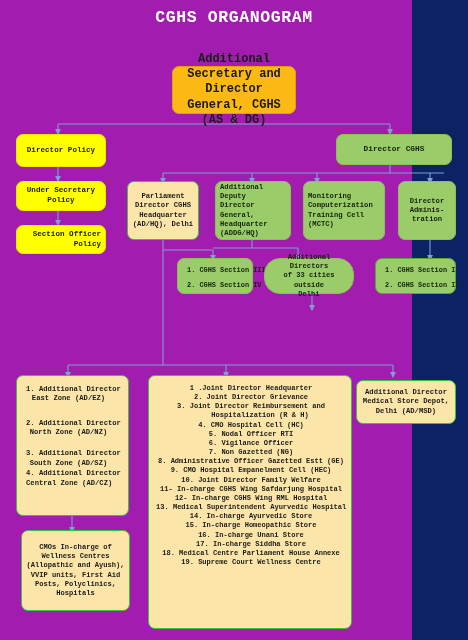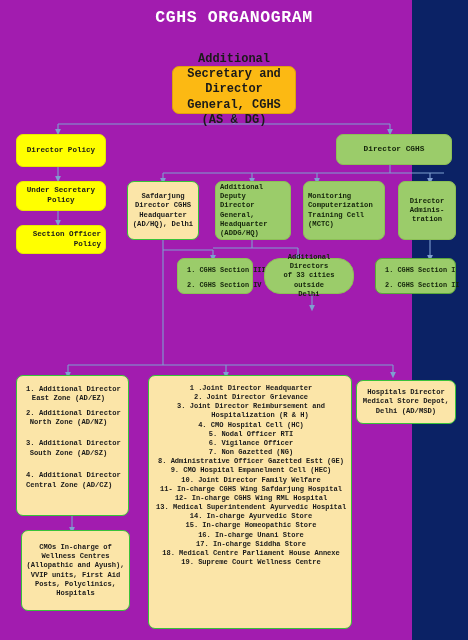--- a/index.html
+++ b/index.html
@@ -159,21 +159,21 @@
   <div class="node c-yellow" style="left:16px; top:225px; width:90px; height:29px; font-size:7.6px;text-align:right;">
     <span>Section Officer Policy</span>
   </div>
 
   <div class="node c-green" style="left:336px; top:134px; width:116px; height:31px; font-size:7.8px;">
     <span>Director CGHS</span>
   </div>
 
   <div class="node c-cream" style="left:127px; top:181px; width:72px; height:59px; font-size:7.2px;">
     <span class="para">
-      <span class="ln">Safdarjung</span>
+      <span class="ln">Parliament</span>
       <span class="ln">Director CGHS</span>
       <span class="ln">Headquarter</span>
       <span class="ln">(AD/HQ), Delhi</span>
     </span>
   </div>
 
   <div class="node c-green align-left" style="left:215px; top:181px; width:76px; height:59px; font-size:7.2px;">
     <span class="para">
       <span class="ln">Additional Deputy</span>
       <span class="ln">Director General,</span>
@@ -213,25 +213,25 @@
   </div>
 
   <div class="node c-green2 list-node gap-list" style="left:375px; top:258px; width:81px; height:36px; font-size:6.9px; text-align:center;">
     <span class="li" style="text-align:center;">1. CGHS Section I</span>
     <span class="li" style="text-align:center;">2. CGHS Section II</span>
   </div>
 
 
   <div class="node c-cream list-node" style="left:16px; top:375px; width:113px; height:141px; font-size:7.2px; padding:9px 17px 9px 9px;">
     <span class="li">1. Additional Director</span>
-    <span class="li" style="margin-bottom:5px;">East Zone (AD/EZ)</span>
+    <span class="li" style="margin-bottom:15px;">East Zone (AD/EZ)</span>
     <span class="li">2. Additional Director</span>
     <span class="li" style="margin-bottom:12px;">North Zone (AD/NZ)</span>
     <span class="li">3. Additional Director</span>
-    <span class="li" style="margin-bottom:13px;">South Zone (AD/SZ)</span>
+    <span class="li" style="margin-bottom:1px;">South Zone (AD/SZ)</span>
     <span class="li">4. Additional Director</span>
     <span class="li">Central Zone (AD/CZ)</span>
   </div>
 
   <div class="node c-cream" style="left:21px; top:530px; width:109px; height:81px; font-size:7.1px;justify-content:flex-end;">
     <span class="para">
       <span class="ln">CMOs In-charge of</span>
       <span class="ln">Wellness Centres</span>
       <span class="ln">(Allopathic and Ayush),</span>
       <span class="ln">VVIP units, First Aid</span>
@@ -258,19 +258,19 @@
     <span class="li">14. In-charge Ayurvedic Store</span>
     <span class="li">15. In-charge Homeopathic Store</span>
     <span class="li">16. In-charge Unani Store</span>
     <span class="li">17. In-charge Siddha Store</span>
     <span class="li">18. Medical Centre Parliament House Annexe</span>
     <span class="li">19. Supreme Court Wellness Centre</span>
   </div>
 
   <div class="node c-cream" style="left:356px; top:380px; width:100px; height:44px; font-size:7.2px;">
     <span class="para">
-      <span class="ln">Hospitals Director</span>
+      <span class="ln">Additional Director</span>
       <span class="ln">Medical Store Depot,</span>
       <span class="ln">Delhi (AD/MSD)</span>
     </span>
   </div>
 
 </div>
 
 </body></html>

